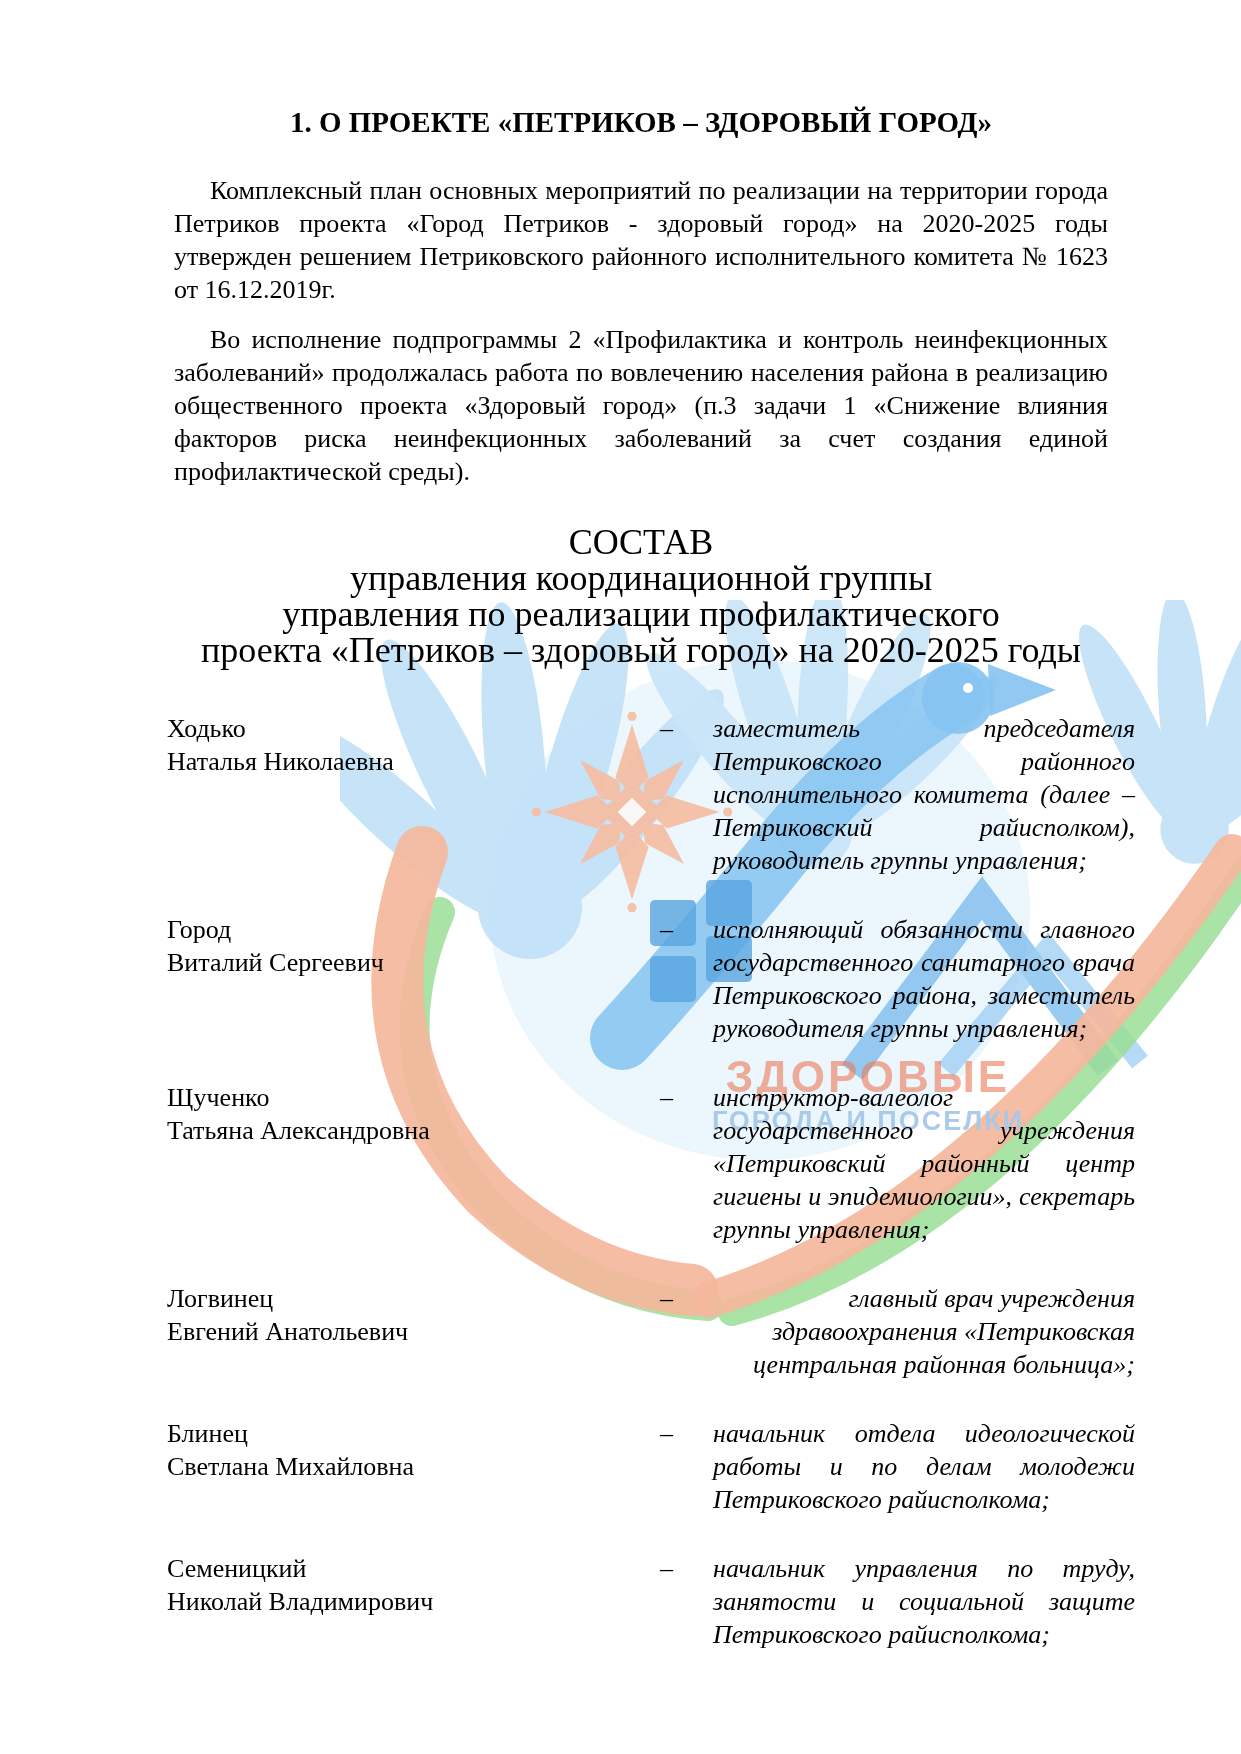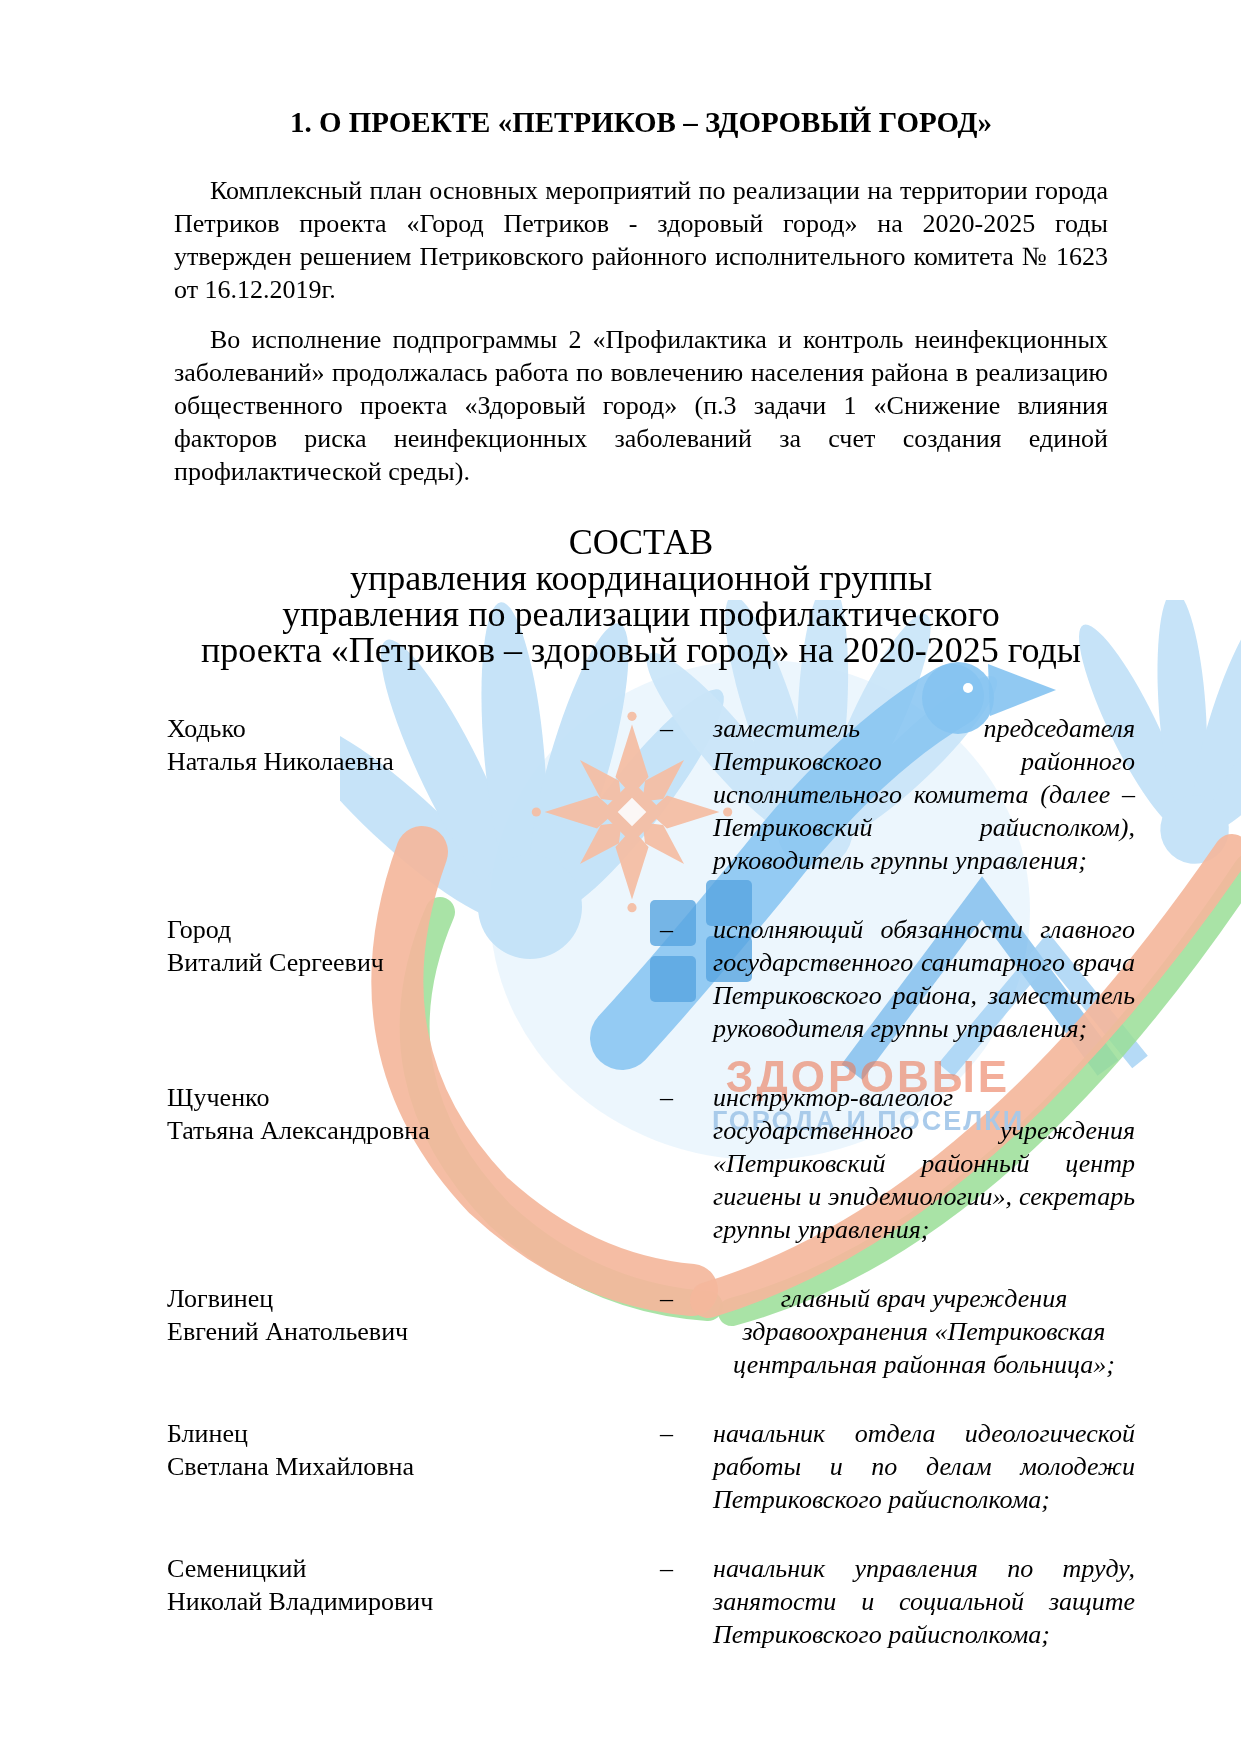--- a/index.html
+++ b/index.html
@@ -45,21 +45,21 @@
   .member-list { margin-top: 44px; }
   .member {
     display: flex;
     font-size: 26px; line-height: 33px;
     margin-bottom: 36px;
     margin-left: 10px;
   }
   .member-name  { width: 493px; flex: 0 0 auto; }
   .member-dash  { width: 53px;  flex: 0 0 auto; }
   .member-role  { width: 422px; flex: 0 0 auto; text-align: justify; font-style: italic; }
-  .member-role.ragged { text-align: center; }
+  .member-role.ragged { text-align: right; }
 </style>
 </head>
 <body>
 
 <div class="page">
 
   <svg class="watermark" viewBox="0 0 920 740" aria-hidden="true">
 
     <ellipse cx="420" cy="310" rx="270" ry="250" fill="#ddeffb" opacity="0.55"></ellipse>
 

